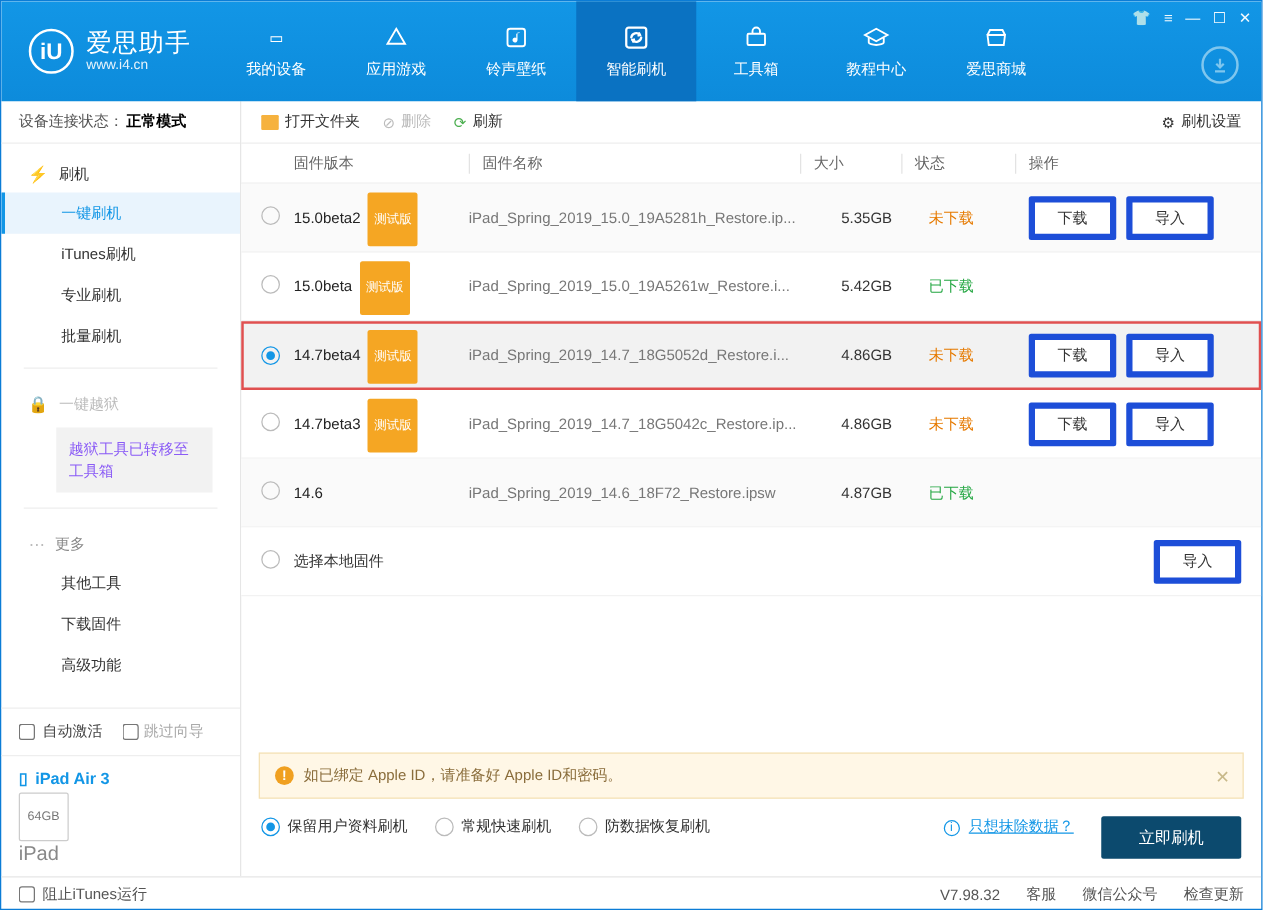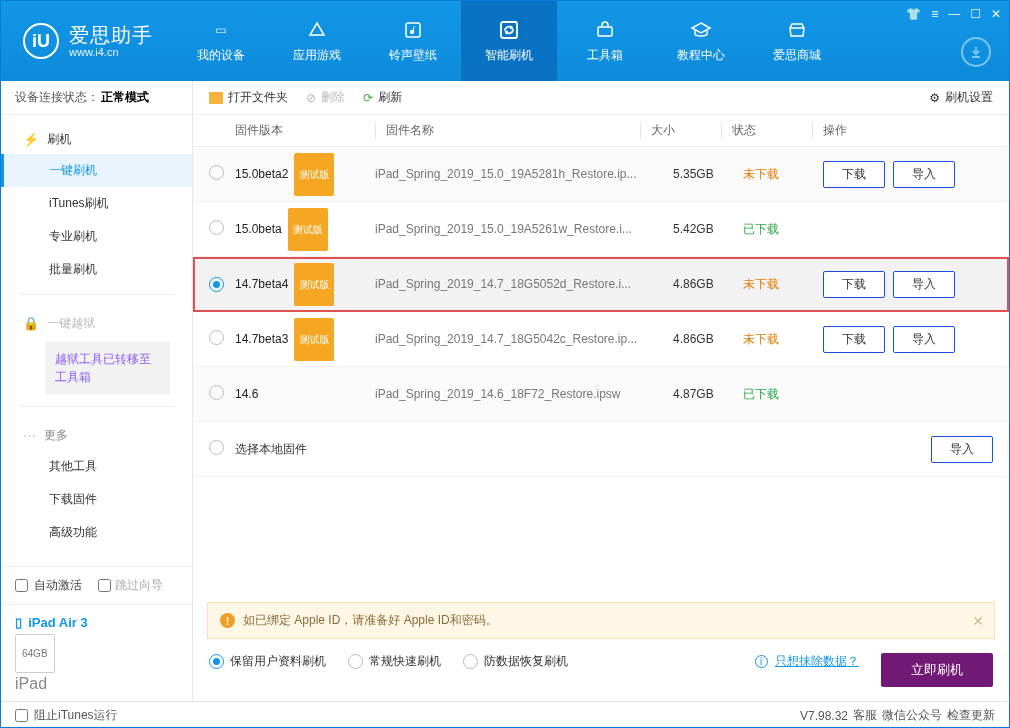--- a/index.html
+++ b/index.html
@@ -68,35 +68,35 @@
 .row:nth-child(odd) { background: #fafafa; }
 .row.highlight { outline: 2px solid #e05050; outline-offset: -2px; background: #f2f2f2; }
 .radio { width: 15px; height: 15px; border: 1px solid #bbb; border-radius: 50%; display: inline-flex; align-items: center; justify-content: center; }
 .radio.checked::after { content: ""; width: 7px; height: 7px; background: #1296e6; border-radius: 50%; }
 .radio.checked { border-color: #1296e6; }
 .ver-label { font-weight: 500; color: #222; }
 .beta-badge { background: #f5a623; color: #fff; font-size: 10px; padding: 16px 5px; border-radius: 2px; margin-left: 6px; }
 .fname { color: #777; }
 .status-nd { color: #e67a00; }
 .status-dl { color: #27a845; }
-.btn { border: 1px solid #1d4ed8; background: #fff; padding: 4px 18px; font-size: 12px; color: #333; cursor: pointer; border-radius: 2px; }
+.btn { border: 5px solid #1d4ed8; background: #fff; padding: 4px 18px; font-size: 12px; color: #333; cursor: pointer; border-radius: 2px; }
 .btn + .btn { margin-left: 8px; }
 
 .notice-bar { background: #fff7e6; border: 1px solid #f4e1b5; margin: 10px 14px 0; padding: 9px 12px; display: flex; align-items: center; gap: 8px; color: #8a6d3b; font-size: 12px; position: relative; }
 .notice-bar .warn-icon { width: 15px; height: 15px; border-radius: 50%; background: #f0a020; color: #fff; display: flex; align-items: center; justify-content: center; font-size: 11px; font-weight: bold; }
 .notice-close { position: absolute; right: 10px; color: #c8b98a; cursor: pointer; font-size: 14px; }
 
 .action-bar { display: flex; align-items: flex-start; padding: 14px 16px; gap: 22px; font-size: 12px; }
 .radio-inline { display: flex; align-items: center; gap: 6px; cursor: pointer; }
 .action-spacer { flex: 1; }
 .link { color: #1296e6; text-decoration: underline; cursor: pointer; }
 .info-icon { color: #1296e6; border: 1px solid #1296e6; border-radius: 50%; width: 13px; height: 13px; display: inline-flex; align-items: center; justify-content: center; font-size: 10px; margin-right: 4px; }
-.primary-btn { background: #701a75; color: #fff; padding: 8px 30px; border: none; border-radius: 2px; font-size: 13px; cursor: pointer; }
-
-.statusbar { height: 28px; border-top: 1px solid #e6e6e6; display: flex; align-items: center; padding: 0 14px; font-size: 12px; color: #555; gap: 5px; }
+.primary-btn { background: #0c4a6e; color: #fff; padding: 8px 30px; border: none; border-radius: 2px; font-size: 13px; cursor: pointer; }
+
+.statusbar { height: 28px; border-top: 1px solid #e6e6e6; display: flex; align-items: center; padding: 0 14px; font-size: 12px; color: #555; gap: 21px; }
 .statusbar .spacer { flex: 1; }
 .sb-chip { cursor: pointer; }
 
 input[type=checkbox] { width: 13px; height: 13px; }
 </style>
 </head>
 <body>
 
 <div class="header">
   <div class="logo-area">

